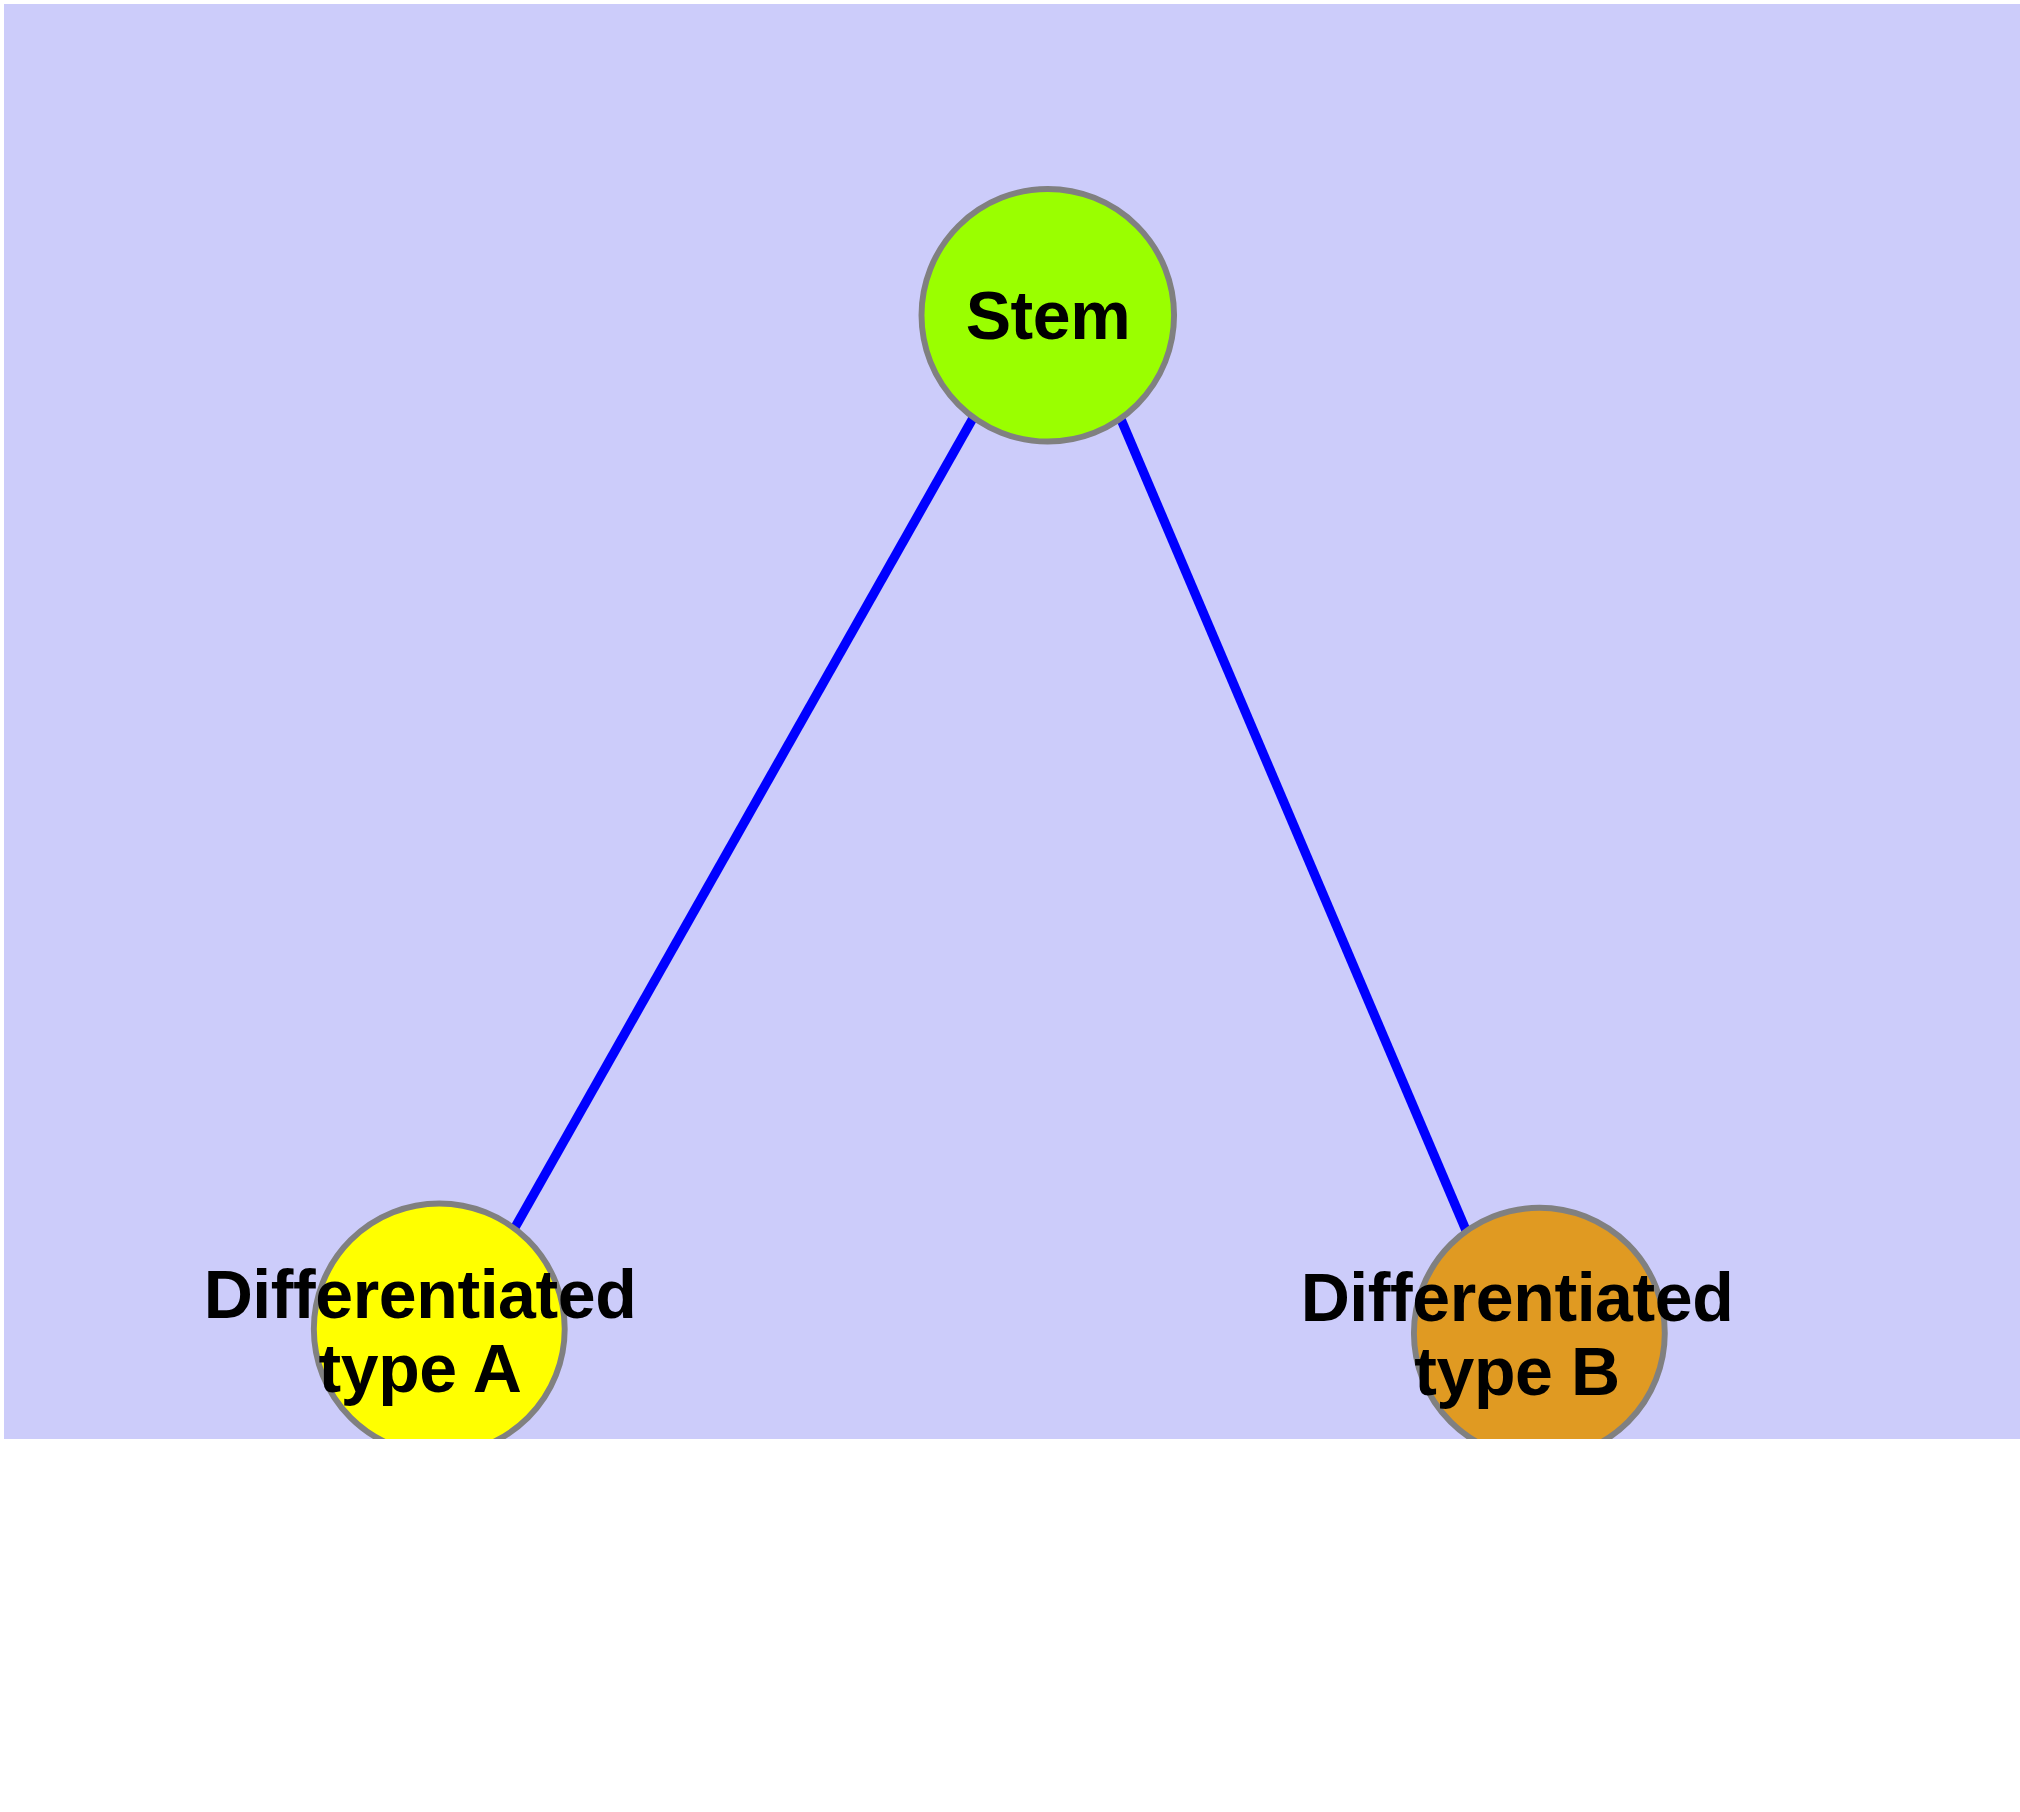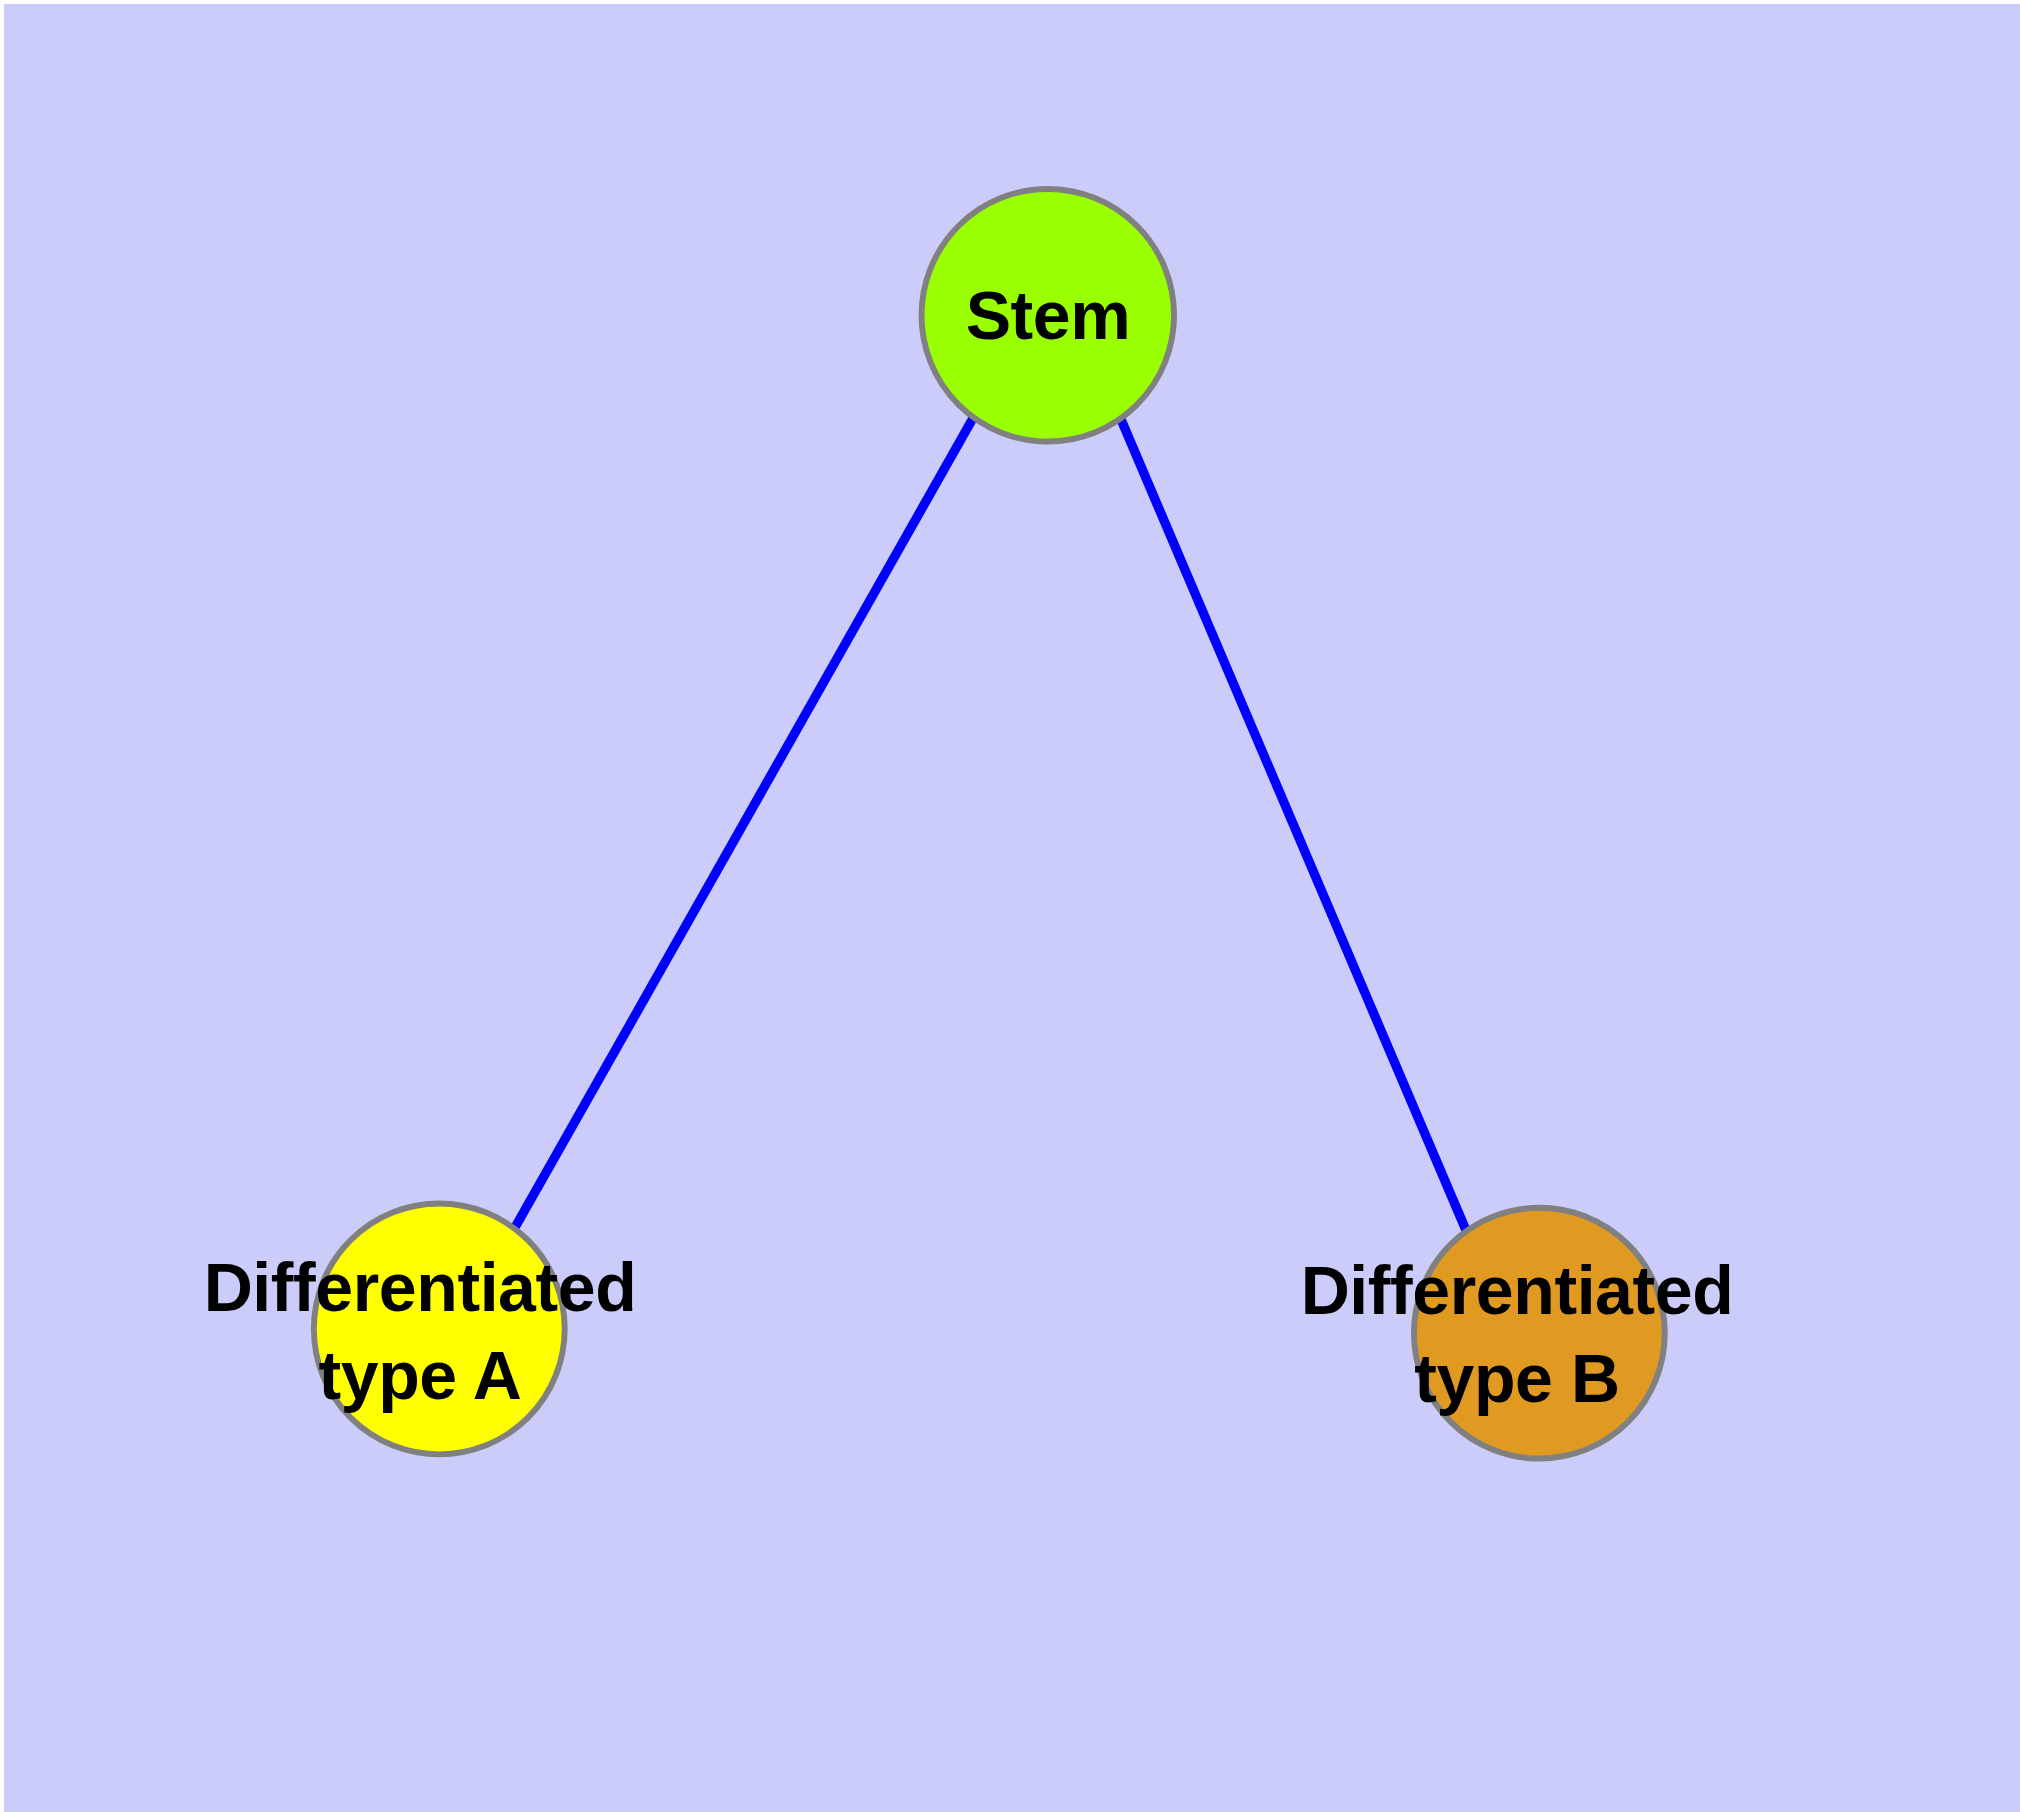--- a/index.html
+++ b/index.html
@@ -3,21 +3,21 @@
 <meta charset="utf-8">
 <style>
   html, body {
     margin: 0;
     padding: 0;
     background: #ffffff;
   }
   #stage {
     position: relative;
     width: 2021px;
-    height: 1812px;
+    height: 1439px;
     overflow: hidden;
     background: #ffffff;
     font-family: "Liberation Sans", sans-serif;
   }
   #canvas-bg {
     position: absolute;
     left: 4.2px;
     top: 4.2px;
     width: 2016px;
     height: 1808px;
@@ -28,21 +28,21 @@
     left: 0;
     top: 0;
     width: 2021px;
     height: 1812px;
   }
   .node-label {
     position: absolute;
     color: #000000;
     font-weight: bold;
     font-size: 68px;
-    line-height: 88px;
+    line-height: 74px;
     text-align: center;
     white-space: pre;
     letter-spacing: -0.4px;
     transform: translate(-50%, -50%);
     pointer-events: none;
   }
   .node-label.single {
     line-height: 71px;
   }
 </style>

